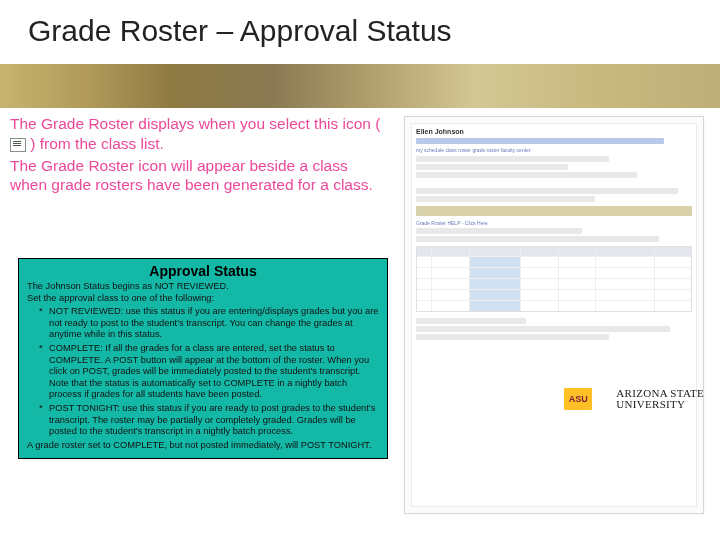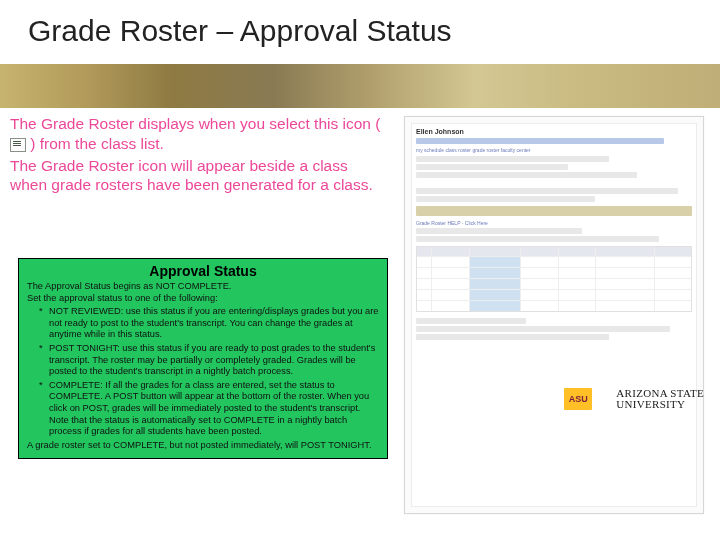--- a/index.html
+++ b/index.html
@@ -5,21 +5,21 @@
   html,body{margin:0;padding:0;width:720px;height:540px;font-family:Verdana,Arial,sans-serif;background:#fff;overflow:hidden}
   .slide{width:720px;height:416px;position:relative;background:#fff}
   .title{position:absolute;left:28px;top:14px;font-size:30px;color:#222;font-weight:normal;font-family:Verdana,Arial,sans-serif}
   .banner{position:absolute;top:64px;left:0;width:720px;height:44px;
     background:linear-gradient(to right,
       #c7b46f 0%,#b19a5a 12%,#8e7a42 24%,#897a53 38%,#b2a16e 52%,#d3c793 66%,#c9bb82 80%,#bfae77 100%);}
   .body-text{position:absolute;left:10px;top:114px;width:378px;font-size:15.5px;line-height:1.28;color:#ec4899}
   .roster-icon{display:inline-block;width:14px;height:12px;background:#fff;border:1px solid #889088;vertical-align:middle;position:relative}
   .roster-icon::before{content:"";position:absolute;left:2px;top:2px;width:8px;height:6px;background:
     repeating-linear-gradient(#4a5a4a,#4a5a4a 1px,transparent 1px,transparent 2px);}
-  .box{position:absolute;left:18px;top:258px;width:368px;border:1px solid #000;background:#22c55e}
+  .box{position:absolute;left:18px;top:258px;width:368px;border:1px solid #000;background:#14b8a6}
   .box-title{text-align:center;font-weight:bold;font-size:14px;padding:4px 0 2px}
   .box-body{font-size:9.3px;line-height:1.25;padding:0 8px 6px 8px;color:#111}
   .box-body ul{margin:2px 0 2px 12px;padding:0;list-style:none}
   .box-body li{position:relative;padding-left:10px;margin-bottom:2px}
   .box-body li::before{content:"*";position:absolute;left:0;top:0}
   .screenshot{position:absolute;right:16px;top:116px;width:298px;height:396px;border:1px solid #d6d6d6;background:#fbfbfb;box-shadow:0 0 2px rgba(0,0,0,.06)}
   .ss-inner{position:absolute;inset:6px;background:#fff;border:1px solid #ececec;font-size:5px;color:#888;padding:4px}
   .ss-line{height:6px;background:#e8e8e8;margin:2px 0;border-radius:1px}
   .ss-link{height:6px;background:#b8c8e8;margin:3px 0;border-radius:1px}
   .ss-help{height:10px;background:#d8d0a8;margin:4px 0;border-radius:1px}
@@ -46,26 +46,26 @@
     <span>The Grade Roster displays when you select this icon (</span>
     <span class="roster-icon"></span>
     <span>)   from the class list.</span>
     <div style="height:2px"></div>
     <span>The Grade Roster icon will appear beside a class when grade rosters have been generated for a class.</span>
   </div>
 
   <div class="box">
     <div class="box-title">Approval Status</div>
     <div class="box-body">
-      <div>The Approval Status begins as NOT COMPLETE.</div>
-      <div>Set the approval status to one of the following:</div>
+      <div>The Johnson Status begins as NOT REVIEWED.</div>
+      <div>Set the approval class to one of the following:</div>
       <ul>
         <li>NOT REVIEWED: use this status if you are entering/displays grades but you are not ready to post to the student's transcript. You can change the grades at anytime while in this status.</li>
+        <li>COMPLETE: If all the grades for a class are entered, set the status to COMPLETE. A POST button will appear at the bottom of the roster. When you click on POST, grades will be immediately posted to the student's transcript. Note that the status is automatically set to COMPLETE in a nightly batch process if grades for all students have been posted.</li>
         <li>POST TONIGHT: use this status if you are ready to post grades to the student's transcript. The roster may be partially or completely graded. Grades will be posted to the student's transcript in a nightly batch process.</li>
-        <li>COMPLETE: If all the grades for a class are entered, set the status to COMPLETE. A POST button will appear at the bottom of the roster. When you click on POST, grades will be immediately posted to the student's transcript. Note that the status is automatically set to COMPLETE in a nightly batch process if grades for all students have been posted.</li>
       </ul>
       <div>A grade roster set to COMPLETE, but not posted immediately, will POST TONIGHT.</div>
     </div>
   </div>
 
   <div class="screenshot">
     <div class="ss-inner">
       <div style="font-weight:bold;font-size:7px;color:#333;margin-bottom:2px">Ellen Johnson</div>
       <div class="ss-link" style="width:90%"></div>
       <div style="font-size:5px;color:#6b7bbb;margin:3px 0">my schedule    class roster    grade roster    faculty center</div>

